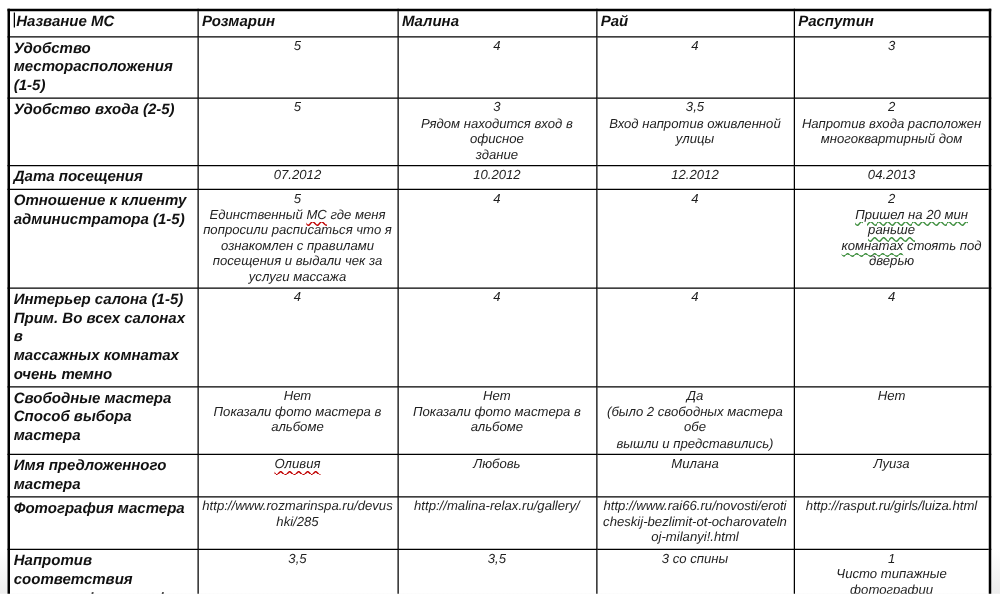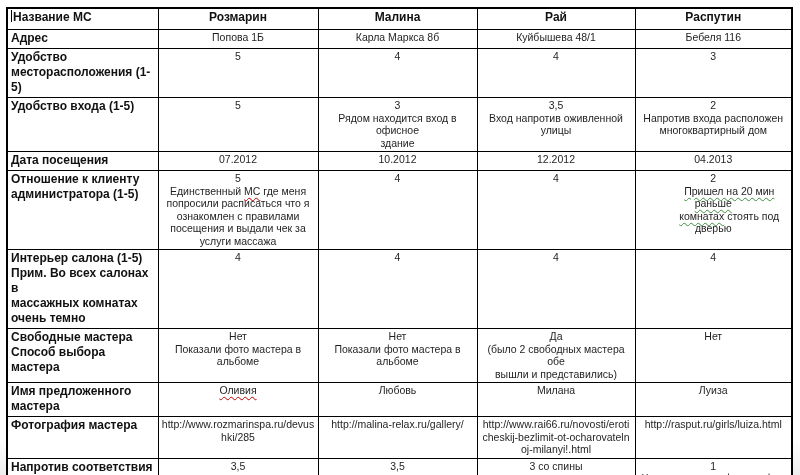--- a/index.html
+++ b/index.html
@@ -6,37 +6,38 @@
   body{
     width:800px;height:475px;
     background:#f2f2f2;
     font-family:"Liberation Sans",sans-serif;
     color:#1f1f1f;
     overflow:hidden;
   }
   .page{
     position:relative;width:800px;height:475px;
     background:linear-gradient(#ffffff 0, #ffffff 440px, #ededed 475px);
+    font-style:italic;
   }
   table.cmp{
     position:absolute;left:6px;top:7px;
     border-collapse:collapse;
     border:2px solid var(--border,#000);
     background:#fff;
     table-layout:fixed;
   }
   table.cmp td, table.cmp th{
     border:1px solid var(--border,#000);
     vertical-align:top;
     padding:1px 3px 2px 3px;
     overflow:hidden;
   }
   th{
     font-size:12px;font-weight:bold;color:#111;
-    text-align:center;line-height:15px;height:17px;
+    text-align:left;line-height:15px;height:17px;
   }
   th.label-cell{text-align:left;padding-left:4px;}
   td.label-cell{
     font-size:12px;font-weight:bold;color:#111;
     text-align:left;line-height:15px;padding-left:4px;
   }
   td.data-cell{
     font-size:10.5px;line-height:12.5px;
     text-align:center;color:#1f1f1f;
   }
@@ -72,56 +73,39 @@
         <th class="label-cell"><span class="caret"></span><span>Название МС</span></th>
         <th><span>Розмарин</span></th>
         <th><span>Малина</span></th>
         <th><span>Рай</span></th>
         <th><span>Распутин</span></th>
       </tr>
     </thead>
     <tbody>
         <tr>
           <td class="label-cell">
-            <div class="line">Адрес</div>
-          </td>
-          <td class="data-cell">
-            <div class="line"><span>Попова 1Б</span></div>
-          </td>
-          <td class="data-cell">
-            <div class="line"><span>Карла Маркса 8б</span></div>
-          </td>
-          <td class="data-cell">
-            <div class="line"><span>Куйбышева 48/1</span></div>
-          </td>
-          <td class="data-cell">
-            <div class="line"><span>Бебеля 116</span></div>
-          </td>
-        </tr>
-        <tr>
-          <td class="label-cell">
             <div class="line">Удобство</div>
             <div class="line">месторасположения (1-5)</div>
           </td>
           <td class="data-cell">
             <div class="line"><span>5</span></div>
           </td>
           <td class="data-cell">
             <div class="line"><span>4</span></div>
           </td>
           <td class="data-cell">
             <div class="line"><span>4</span></div>
           </td>
           <td class="data-cell">
             <div class="line"><span>3</span></div>
           </td>
         </tr>
         <tr>
           <td class="label-cell">
-            <div class="line">Удобство входа (1-5)</div>
+            <div class="line">Удобство входа (2-5)</div>
           </td>
           <td class="data-cell">
             <div class="line"><span>5</span></div>
           </td>
           <td class="data-cell">
             <div class="line"><span>3</span></div>
             <div class="line"><span>Рядом находится вход в офисное</span></div>
             <div class="line"><span>здание</span></div>
           </td>
           <td class="data-cell">

